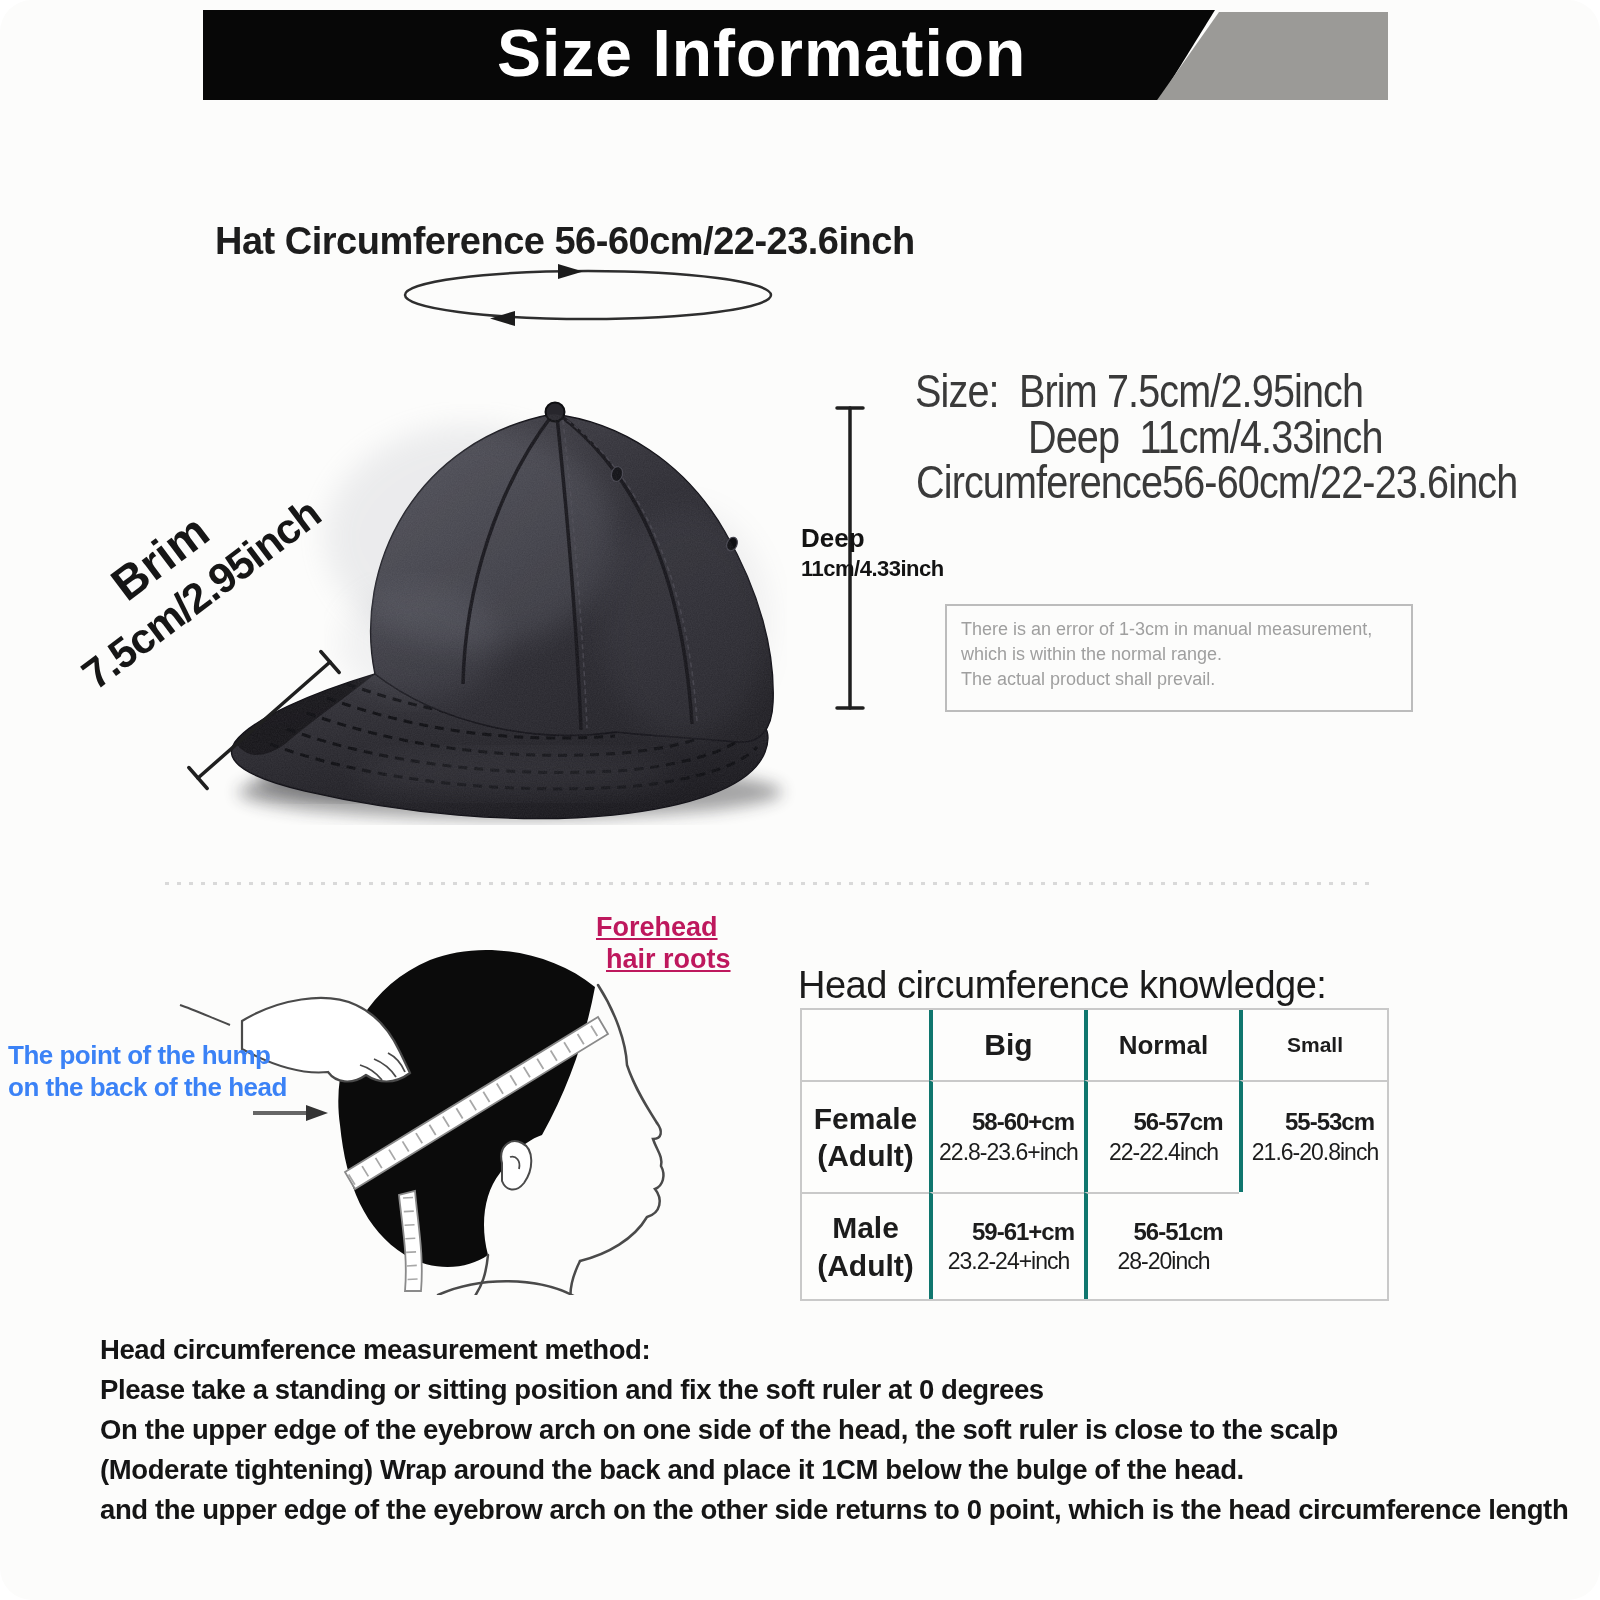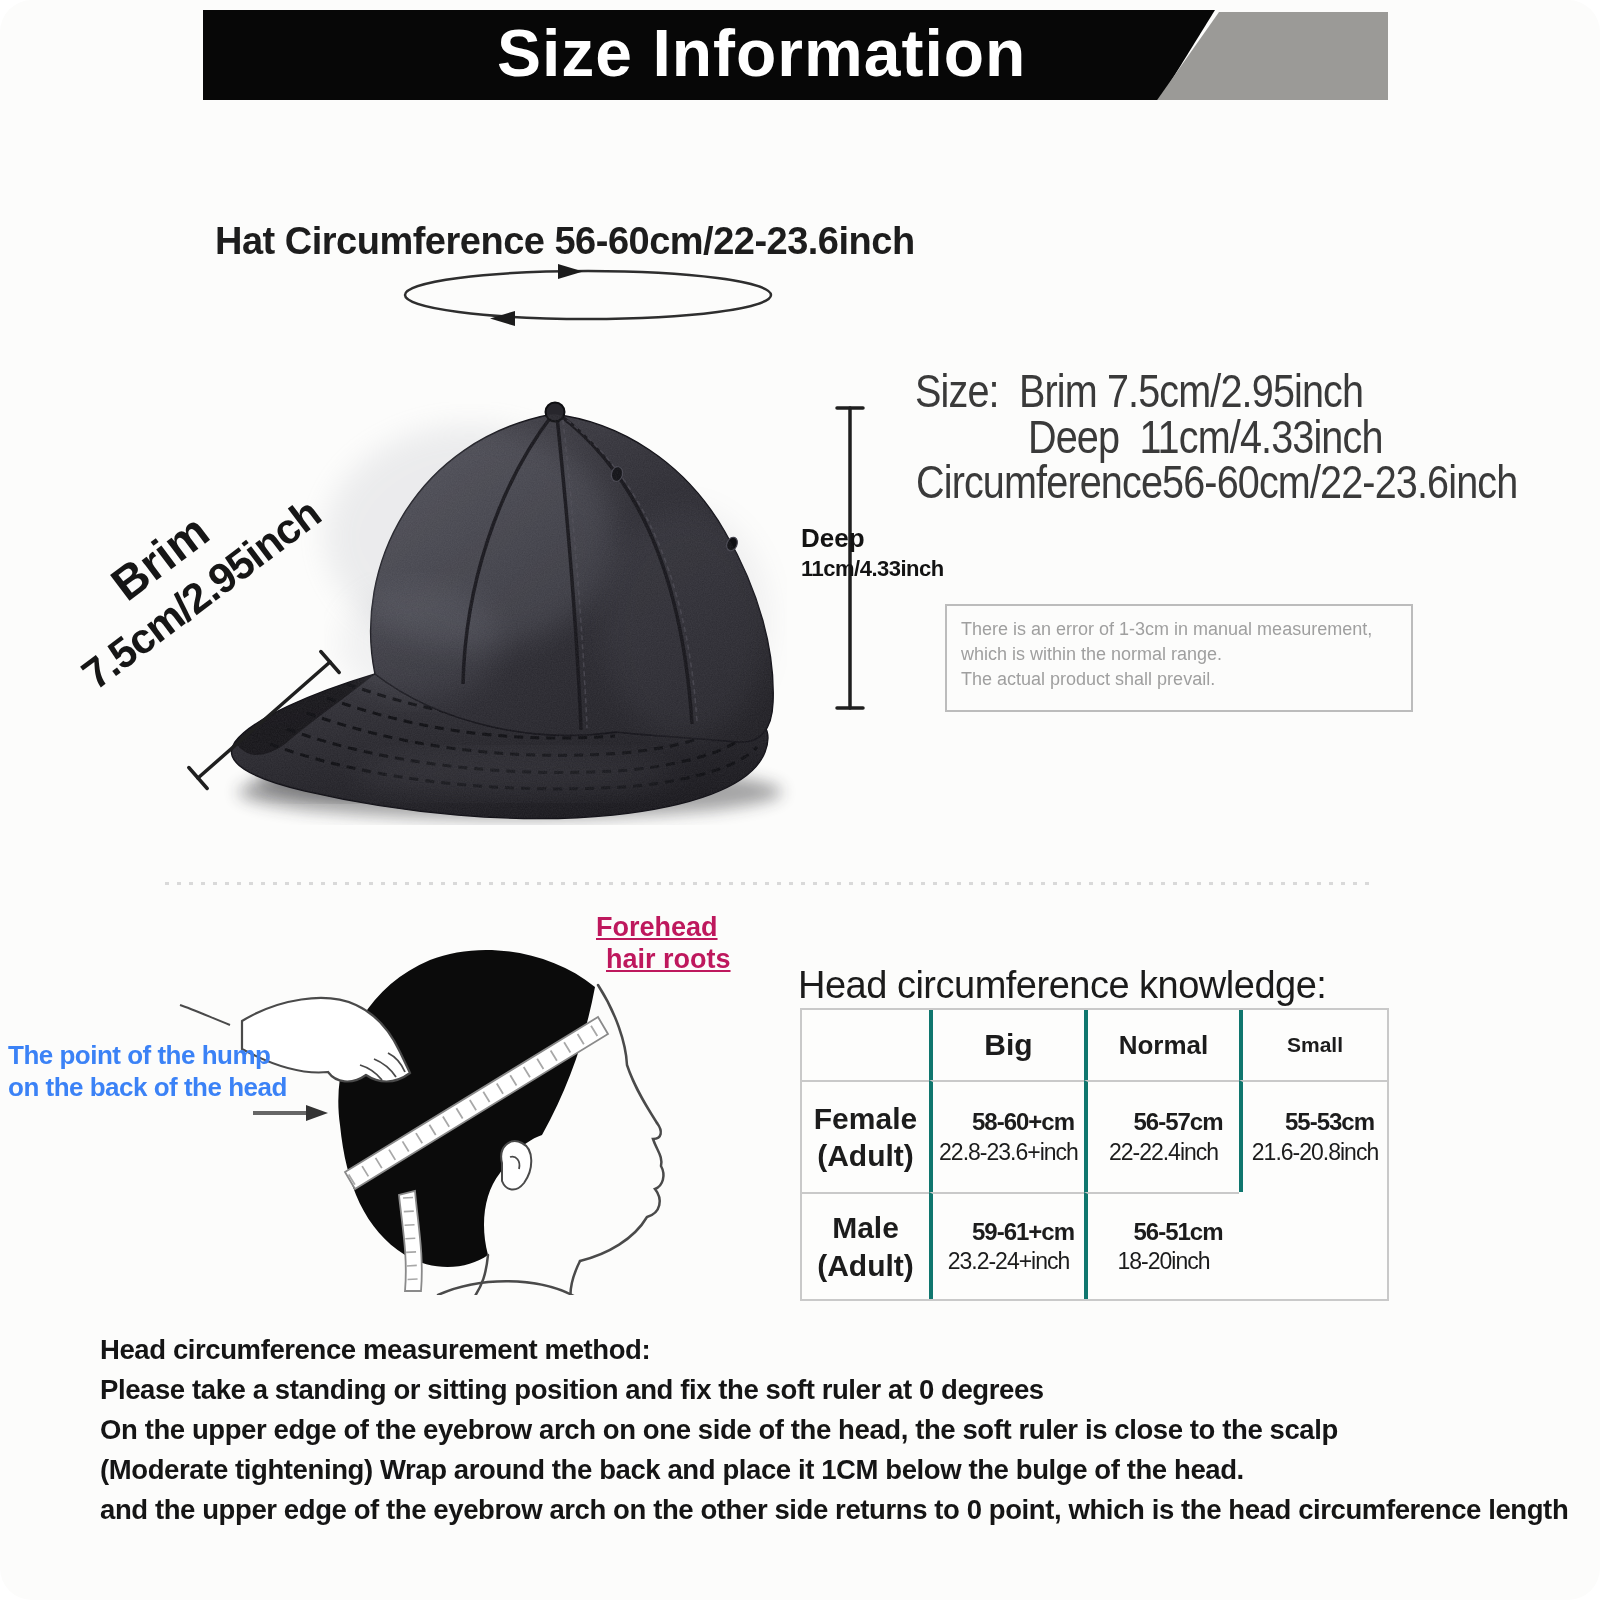--- a/index.html
+++ b/index.html
@@ -273,21 +273,21 @@
     <div class="cell">
       <span class="rowlab">Male</span>
       <span class="rowlab">(Adult)</span>
     </div>
     <div class="cell">
       <span class="cm">59-61+cm</span>
       <span class="inch">23.2-24+inch</span>
     </div>
     <div class="cell">
       <span class="cm">56-51cm</span>
-      <span class="inch">18-20inch</span>
+      <span class="inch">28-20inch</span>
     </div>
   </div>
 
   <div class="method">
     <div>Head circumference measurement method:</div>
     <div>Please take a standing or sitting position and fix the soft ruler at 0 degrees</div>
     <div>On the upper edge of the eyebrow arch on one side of the head, the soft ruler is close to the scalp</div>
     <div>(Moderate tightening) Wrap around the back and place it 1CM below the bulge of the head.</div>
     <div>and the upper edge of the eyebrow arch on the other side returns to 0 point, which is the head circumference length</div>
   </div>

